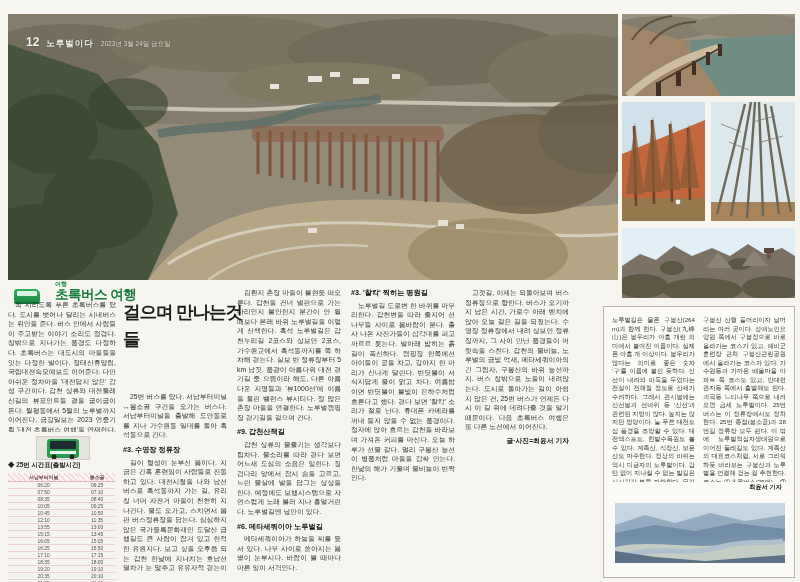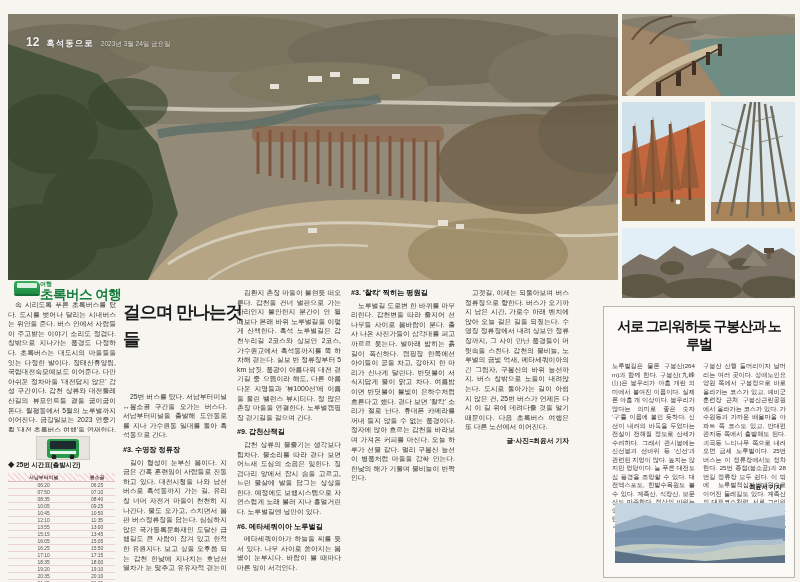--- a/index.html
+++ b/index.html
@@ -7,21 +7,21 @@
   #page{position:relative;width:800px;height:582px;background:#f6f5f0;overflow:hidden;}
   .abs{position:absolute;}
   .photo{overflow:hidden;background:#0f766e;text-align:center;}
   .photo svg{display:block;}
   
   #masthead{left:18px;top:21px;color:rgba(255,255,255,.92);display:flex;align-items:baseline;gap:7px;text-shadow:0 0 2px rgba(0,0,0,.4);}
   #masthead .pg{font-size:12px;font-weight:bold;}
   #masthead .paper{font-size:8.5px;font-weight:bold;letter-spacing:1px;}
   #masthead .date{font-size:6.5px;color:rgba(255,255,255,.75);}
   
-  #section-hd{left:14px;top:281px;display:flex;gap:0;}
+  #section-hd{left:14px;top:281px;display:flex;align-items:flex-end;gap:15px;}
   .busicon{position:relative;width:26px;height:13px;background:linear-gradient(#36b05c,#1d8a42);border-radius:3px 5px 2px 2px;box-shadow:0 2px 0 #15703a;}
   .busicon:before{content:"";position:absolute;left:3px;top:2px;width:20px;height:5px;background:#d9f2e2;border-radius:1px;}
   .kickwrap{display:flex;flex-direction:column;line-height:1;}
   .kicker{font-size:6px;color:#1d8a42;font-weight:bold;margin-bottom:1px;}
   .sec-title{font-size:13.5px;font-weight:bold;color:#157c3c;letter-spacing:-.5px;}
   .sec-sub{font-size:8px;color:#4a4a4a;padding-bottom:1px;}
   
   #headline{left:123px;top:299px;width:122px;font-family:"Liberation Serif",serif;font-weight:bold;font-size:17.5px;line-height:27px;letter-spacing:-1px;color:#1c1c1c;}
   
   .bodycol{font-size:6.8px;line-height:9.6px;color:#2e2e2e;text-align:justify;word-break:break-all;overflow:hidden;}
@@ -106,21 +106,21 @@
         <ellipse cx="480" cy="240" rx="80" ry="36" fill="#9c8a66"></ellipse>
       </g>
       <g fill="#efece2" opacity="0.85">
         <rect x="430" y="206" width="10" height="6"></rect>
           <rect x="448" y="210" width="8" height="5"></rect>
         <rect x="300" y="214" width="9" height="5"></rect>
       </g>
     </svg>
     <div class="abs" id="masthead">
       <span class="pg">12</span>
-      <span class="paper">흑석동으로</span>
+      <span class="paper">노루벌이다</span>
       <span class="date">2023년 3월 24일 금요일</span>
     </div>
   </div>
 
   <div class="abs photo" style="left:622px;top:14px;width:173px;height:82px;">
     <svg width="173" height="82" viewBox="0 0 173 82">
       <rect width="173" height="82" fill="#8f8878"></rect>
       <rect x="0" y="0" width="173" height="26" fill="#9b9382"></rect>
       <g opacity="0.7">
           <ellipse cx="40" cy="14" rx="50" ry="12" fill="#7c7664"></ellipse>
@@ -324,21 +324,20 @@
     <div class="subhead" style="margin-top:0;">#3. '찰칵' 찍히는 평원길</div>
     <p>노루벌길 도로변 한 바퀴를 마무리한다. 갑천변을 따라 줄지어 선 나무들 사이로 봄바람이 분다. 출사 나온 사진가들이 삼각대를 펴고 까르르 웃는다. 발아래 밟히는 흙길이 폭신하다. 캠핑장 한쪽에선 아이들이 공을 차고, 강아지 한 마리가 신나게 달린다. 반딧불이 서식지답게 물이 맑고 차다. 여름밤이면 반딧불이 불빛이 은하수처럼 흐른다고 했다. 걷다 보면 '찰칵' 소리가 절로 난다. 휴대폰 카메라를 꺼내 들지 않을 수 없는 풍경이다. 정자에 앉아 흐르는 갑천을 바라보며 가져온 커피를 마신다. 오늘 하루가 선물 같다. 멀리 구봉산 능선이 병풍처럼 마을을 감싸 안는다. 한낮의 해가 기울며 물비늘이 반짝인다.</p>
   </div>
 
   <div class="abs bodycol" style="left:465px;top:288px;width:104px;height:287px;">
     <p>고갯길, 이제는 되돌아보며 버스 정류장으로 향한다. 버스가 오기까지 남은 시간, 가로수 아래 벤치에 앉아 오늘 걸은 길을 되짚는다. 수영장 정류장에서 내려 상보안 정류장까지, 그 사이 만난 풍경들이 머릿속을 스친다. 갑천의 물비늘, 노루벌의 금빛 억새, 메타세쿼이아의 긴 그림자, 구봉산의 바위 능선까지. 버스 창밖으로 노을이 내려앉는다. 도시로 돌아가는 길이 아쉽지 않은 건, 25번 버스가 언제든 다시 이 길 위에 데려다줄 것을 알기 때문이다. 다음 초록버스 여행은 또 다른 노선에서 이어진다.</p>
     <div class="byline">글·사진=최윤서 기자</div>
   </div>
 
   <div class="abs" id="sidebox">
-    <h2>서로 그리워하듯 구봉산과 노루벌</h2>
     <div class="boxcols">
       <div class="boxcol">노루벌길은 물론 구봉산(264m)과 함께 한다. 구봉산(九峰山)은 봉우리가 아홉 개란 의미에서 붙여진 이름이다. 실제론 아홉 개 이상이다. 봉우리가 많다는 의미로 좋은 숫자 '구'를 이름에 붙인 듯하다. 신선이 내려와 바둑을 두었다는 전설이 전해질 정도로 산세가 수려하다. 그래서 관시봉에는 신선봉과 선바위 등 '신선'과 관련된 지명이 많다. 높지는 않지만 명당이다. 늘 푸른 대전도심 풍경을 조망할 수 있다. 대전엑스포도, 한밭수목원도 볼 수 있다. 계족산, 식장산, 보문산도 마주한다. 정상의 바위는 역시 디귿자의 노루벌이다. 감탄 없이 지나칠 수 없는 발길은 시시각각 뷰를 자랑한다. 물길 굽은 노루벌은 눈을 떼지 못하게 한다. 오른쪽 길 정원에 노루벌의 사슴뿔이 보이고, 메타세쿼이아 숨길이 느껴진다. 다리 건너 풍경은 예쁜 차림 그대로의 모습을 뽐내고, 정겹고, 상보안도 잘 보인다. 왼쪽 저 멀리에서 휴식 같은 친구 '메타세쿼이아길'이 손짓한다.</div>
       <div class="boxcol">구봉산 산행 들머리이자 날머리는 여러 곳이다. 성애노인요양원 쪽에서 구봉정으로 바로 올라가는 코스가 있고, 예비군훈련장 근처 구봉산근린공원에서 올라가는 코스가 있다. 가수원동과 가까운 배울마을 아파트 쪽 코스도 있고, 반대편 관저동 쪽에서 출발해도 된다. 괴곡동 느티나무 쪽으로 내려오면 금세 노루벌이다. 25번 버스는 이 정류장에서도 정차한다. 25번 종점(봉소골)과 28번길 정류장 모두 쉰다. 이 밖에 노루벌적십자생태원으로 이어진 둘레길도 있다. 계족산의 대표코스처럼, 서로 그리워하듯 바라보는 구봉산과 노루벌을 연결해 걷는 걸 추천한다. 코스는 ①초록버스(25번)→②괴곡동구름다리 정류장→구봉산→③노루벌→초록버스(25번), 또는 가수원교 정류장→구봉산→상보안→노루벌→초록버스 코스를 즐긴다. 훗날 노루벌과 구봉산이 어떻게 바뀔지 모르지만 시간이 흘러도 노루벌 반딧불이와 갑천 물줄기, 구봉산의 해맑은 바위가 오래도록 지역과 함께하길 바란다.</div>
     </div>
     <div id="box-byline">최윤서 기자</div>
     <div id="boxphoto" class="photo">
       <svg width="170" height="60" viewBox="0 0 170 60">
         <rect width="170" height="60" fill="#c6d5e2"></rect>
         <polygon points="0,22 30,12 60,20 95,10 130,18 170,12 170,34 0,34" fill="#8fa6bd" opacity="0.9"></polygon>
         <polygon points="0,30 40,22 80,28 120,20 170,26 170,44 0,44" fill="#6f8aa6" opacity="0.9"></polygon>

